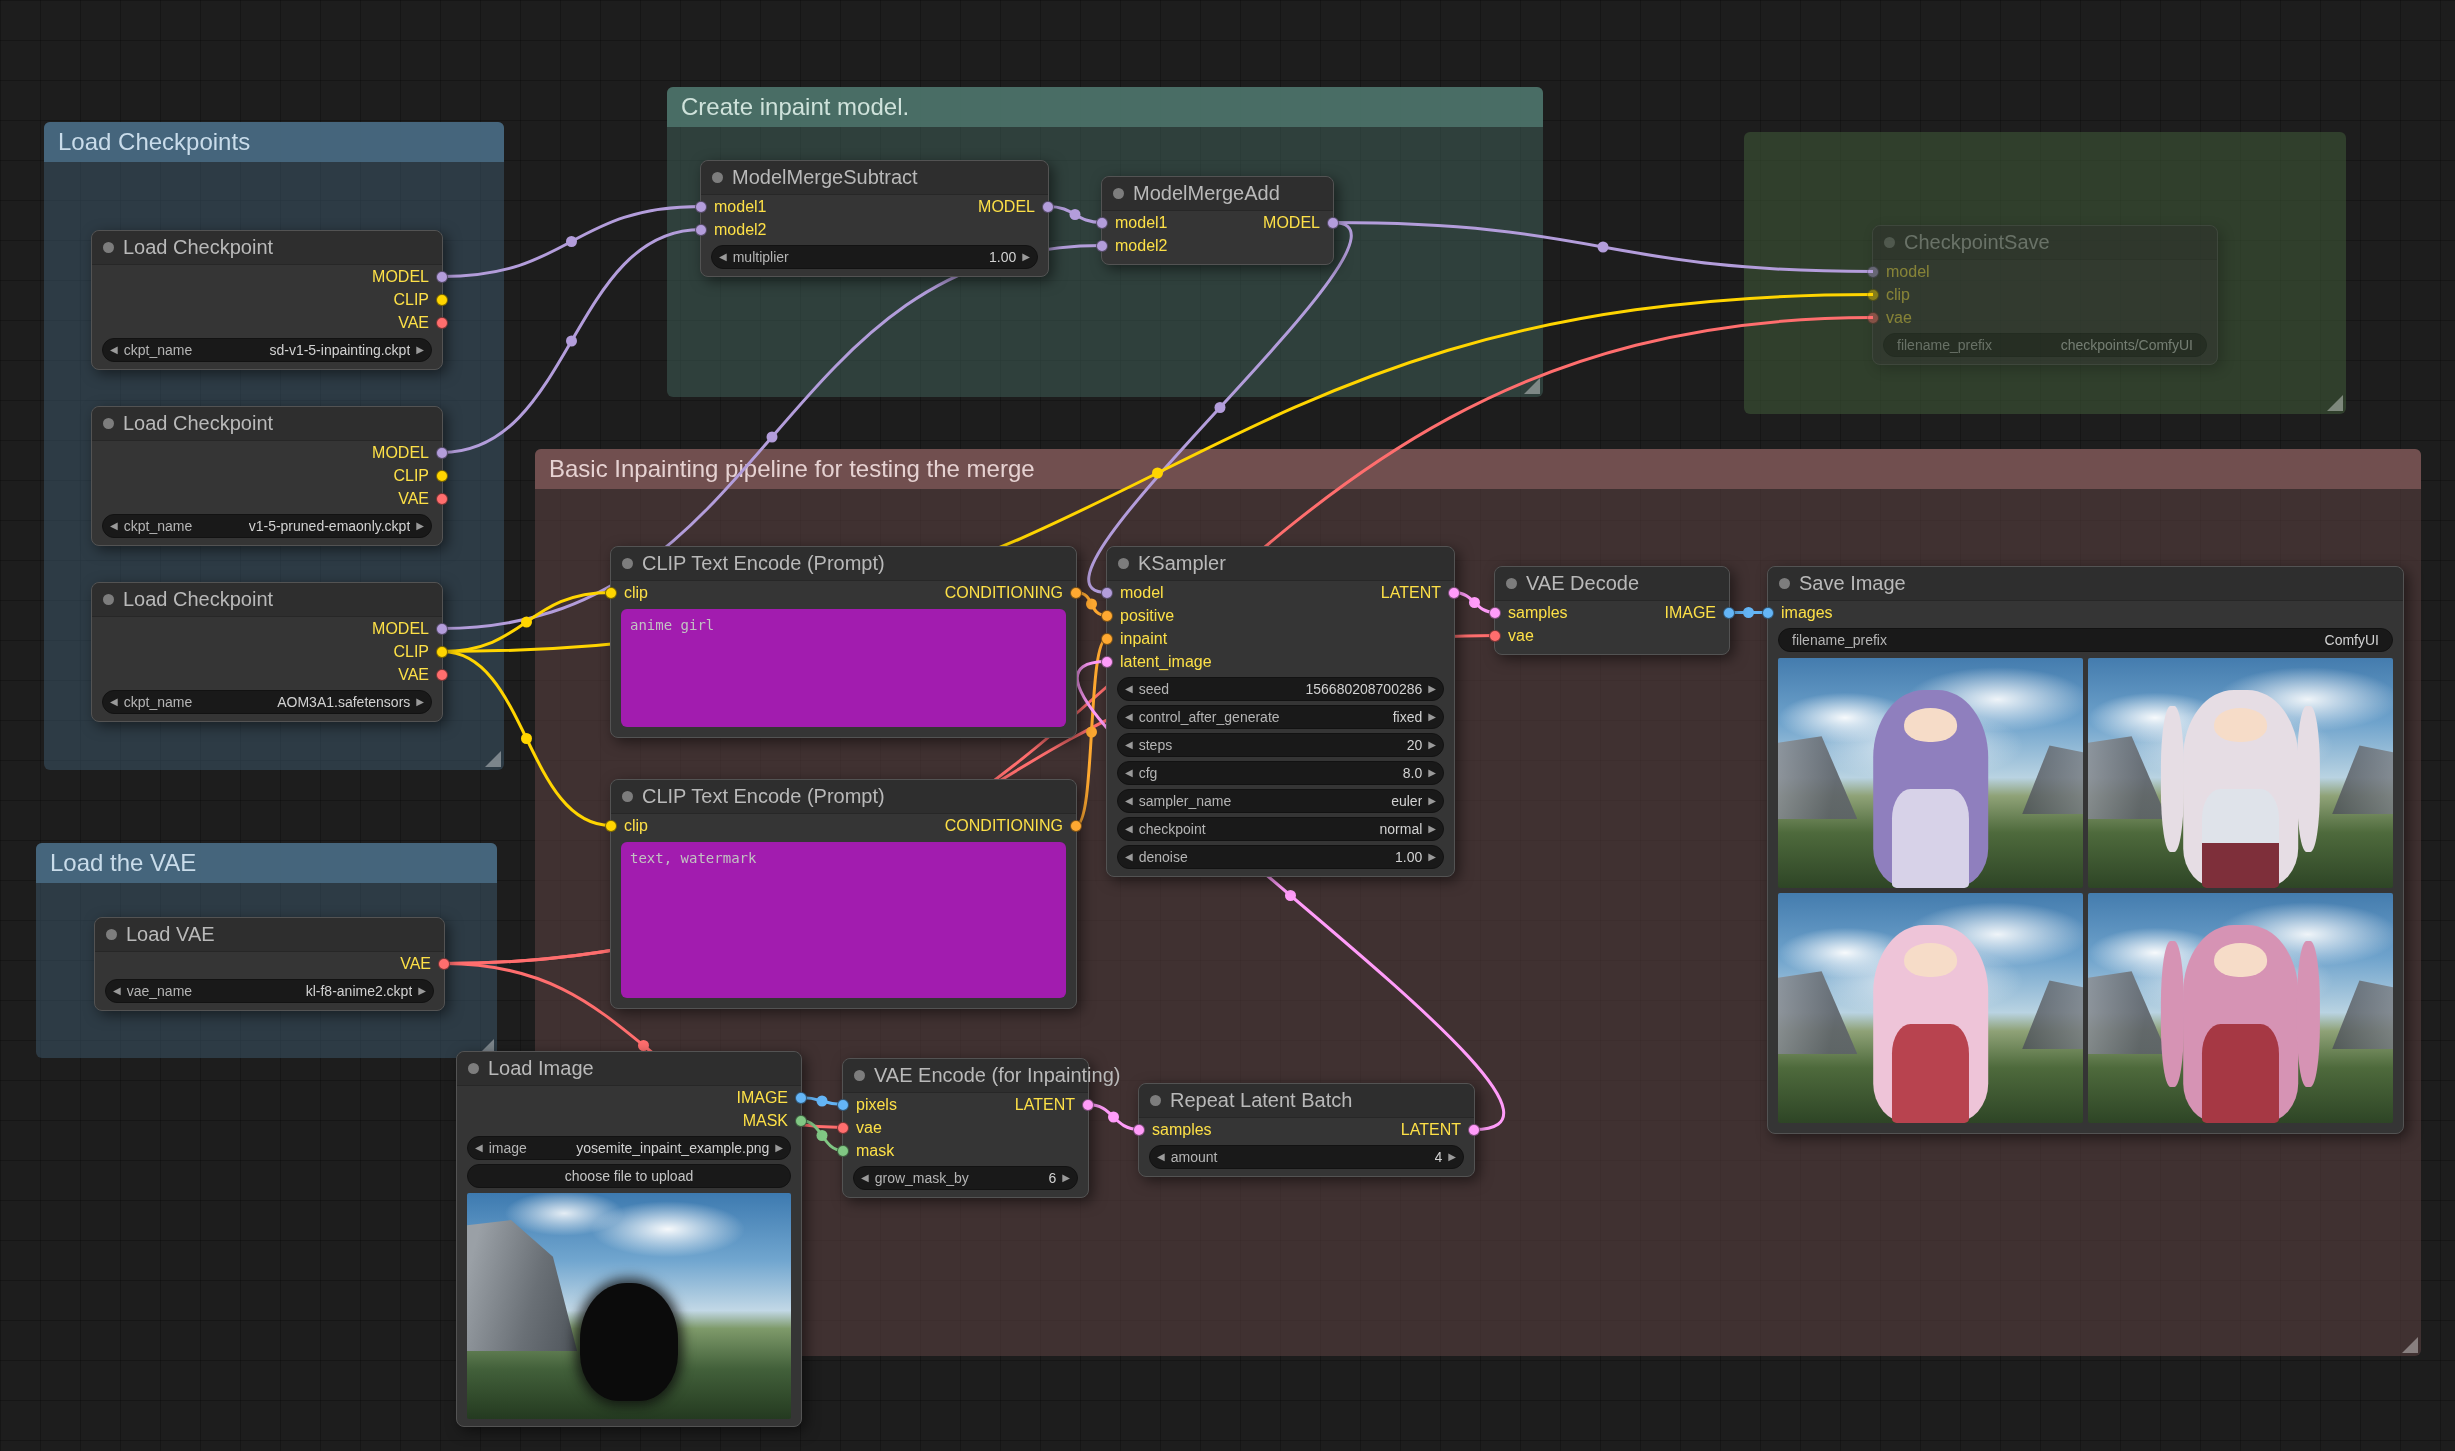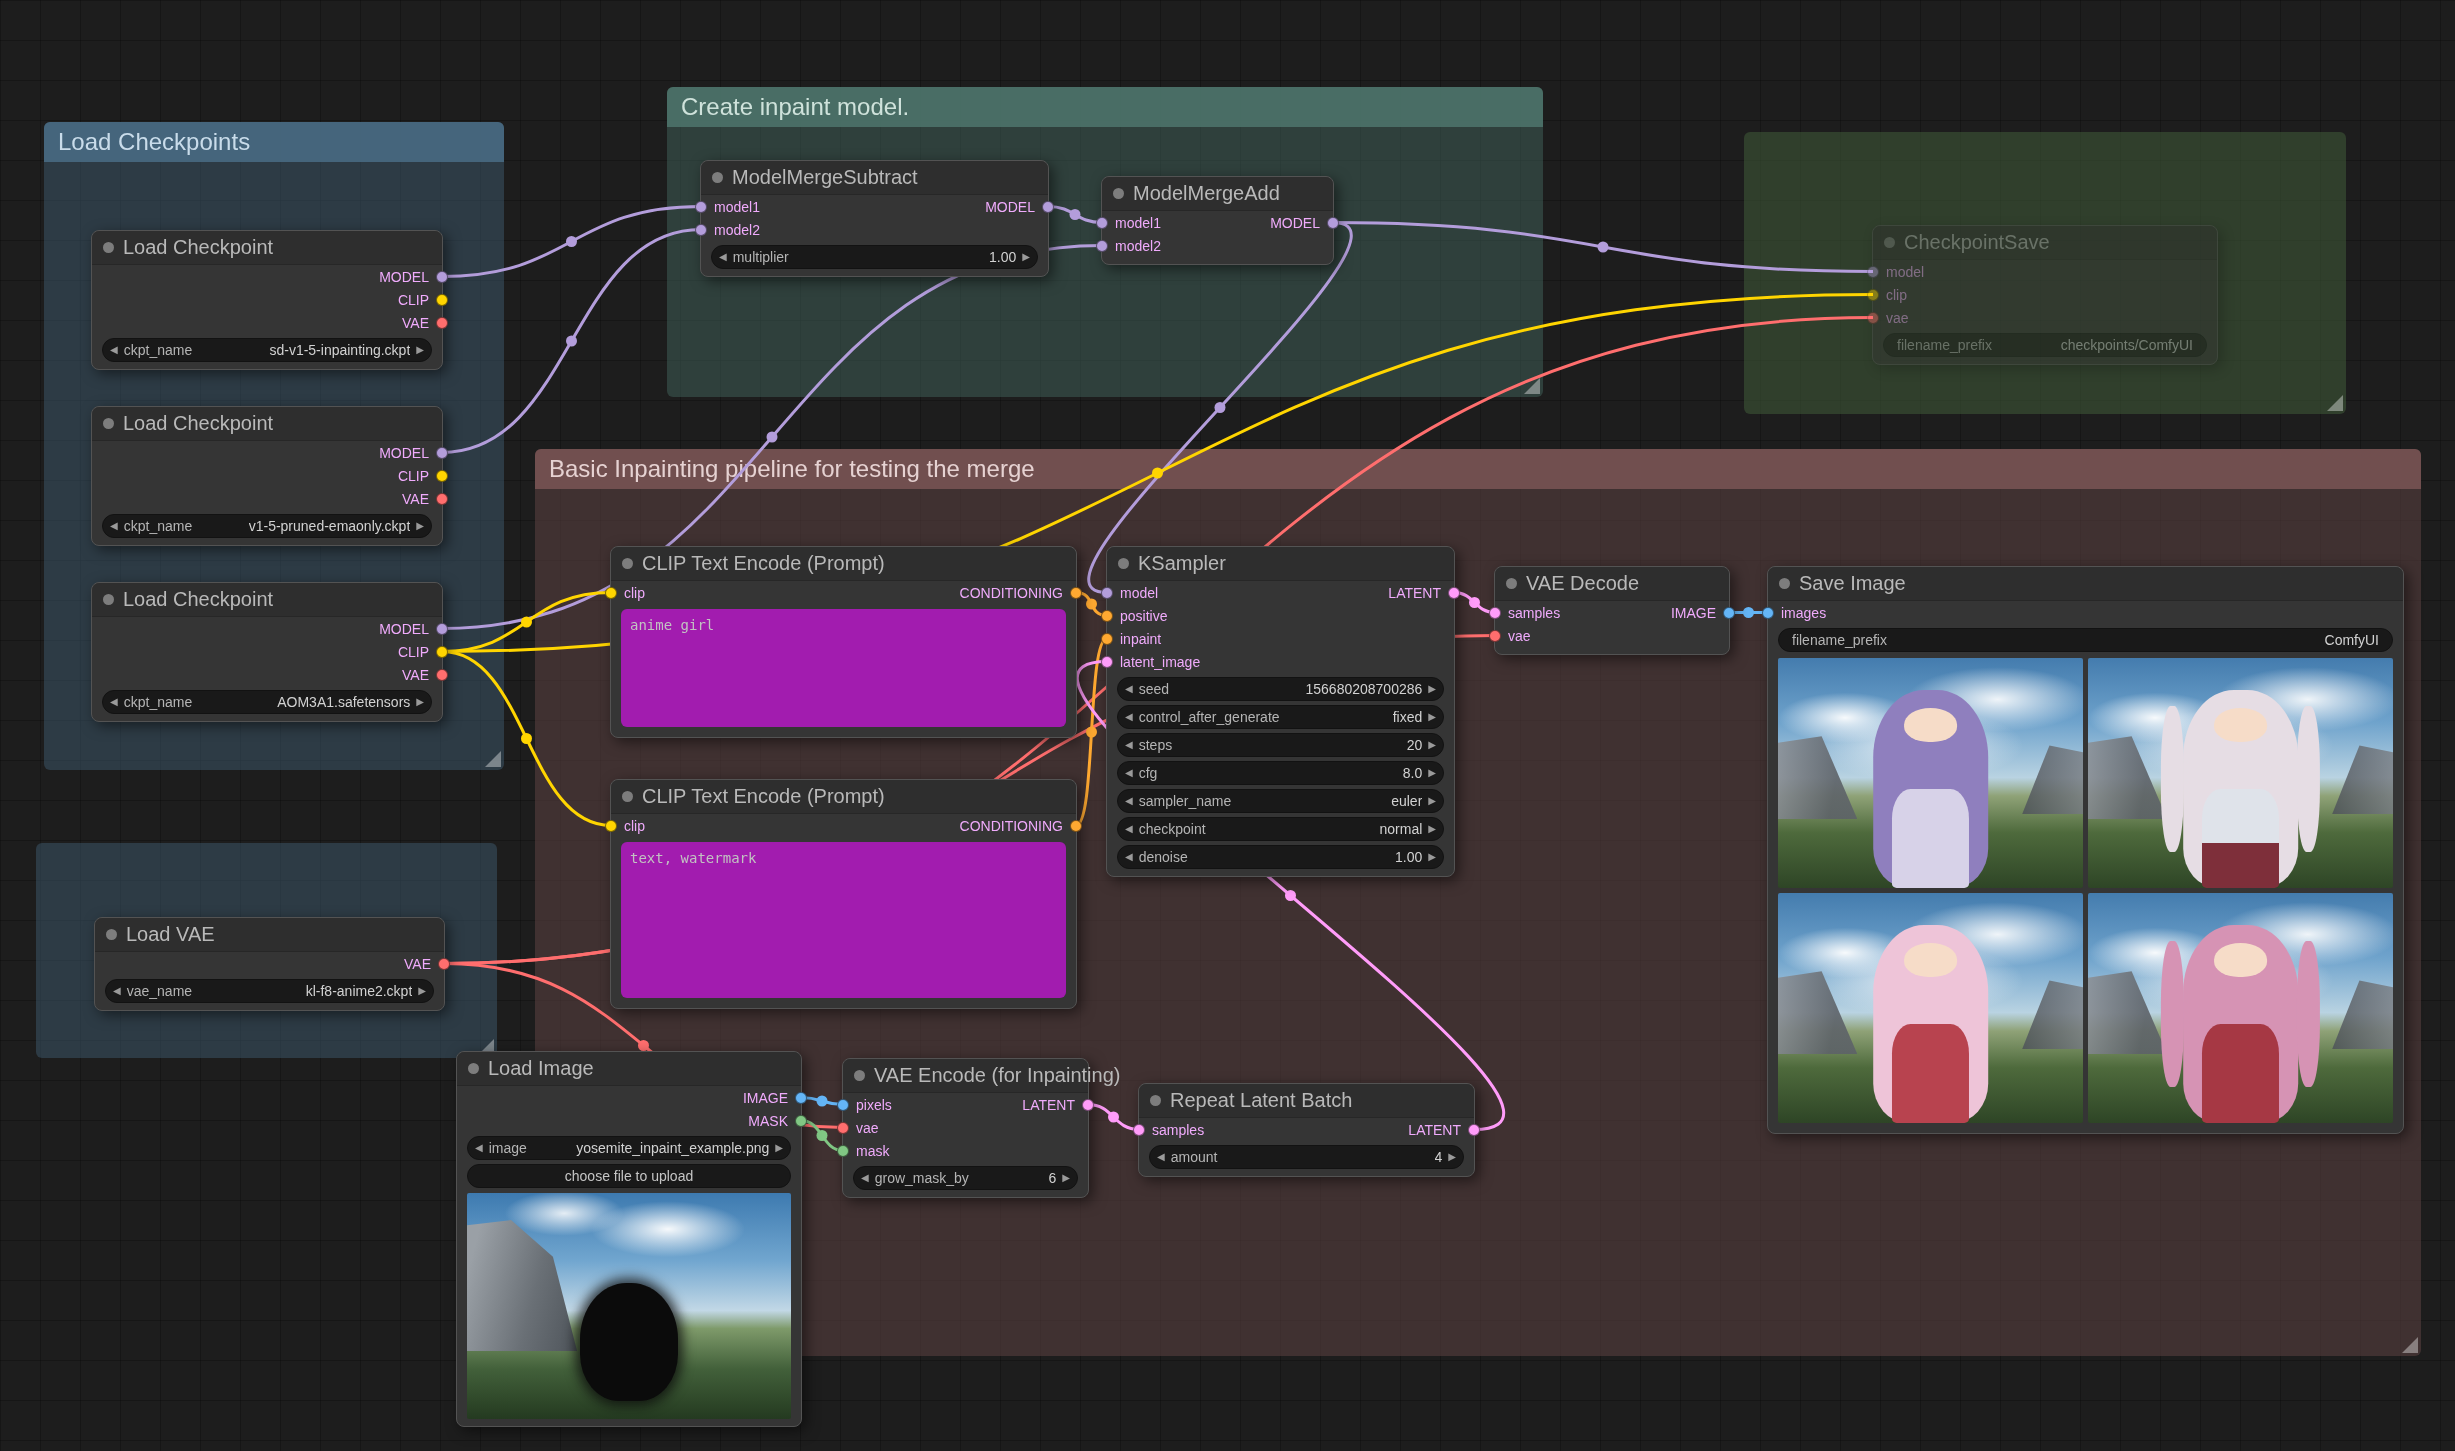--- a/index.html
+++ b/index.html
@@ -8,21 +8,21 @@
     background-image:linear-gradient(rgba(0,0,0,.24) 1.5px,transparent 1.5px),
                      linear-gradient(90deg,rgba(0,0,0,.24) 1.5px,transparent 1.5px);
     background-size:40px 40px}
   .group{position:absolute;border-radius:6px;z-index:1}
   .group-header{height:40px;display:flex;align-items:center;padding:0 14px;font-size:24px;border-radius:6px 6px 0 0;white-space:nowrap}
   .resize-handle{position:absolute;right:3px;bottom:3px;width:0;height:0;border-left:16px solid transparent;border-bottom:16px solid rgba(255,255,255,.38)}
   .node{position:absolute;background:#353535;border:1px solid #535353;border-radius:8px;box-shadow:4px 4px 14px rgba(0,0,0,.5);z-index:3;padding-bottom:7px;color:#c8c8c8}
   .node.muted{opacity:.42}
   .node-title{height:34px;display:flex;align-items:center;gap:9px;padding:0 11px;background:#2e2e2e;border-radius:8px 8px 0 0;border-bottom:1px solid #272727;color:#b9b9b9;font-size:20px;white-space:nowrap}
   .tdot{width:11px;height:11px;border-radius:50%;background:#7d7d7d;flex:0 0 auto}
-  .row{position:relative;height:23px;display:flex;align-items:center;padding:0 13px;font-size:14px;color:#f0abfc;white-space:nowrap}
+  .row{position:relative;height:23px;display:flex;align-items:center;padding:0 13px;font-size:16px;color:#fde047;white-space:nowrap}
   .lab-out{margin-left:auto}
   .dot{position:absolute;top:50%;width:12px;height:12px;border-radius:50%;transform:translateY(-50%);border:1px solid rgba(0,0,0,.5)}
   .dot.in{left:-6px}.dot.out{right:-6px}
   .widget{height:24px;margin:4px 10px 0;background:#191919;border:1px solid #121212;border-radius:12px;display:flex;align-items:center;padding:0 7px;font-size:14px;color:#b5b5b5;overflow:hidden;white-space:nowrap}
   .widget .arrow{font-size:10px;color:#9a9a9a;line-height:1}
   .widget .wlabel{margin:0 6px}
   .widget .wvalue{margin-left:auto;margin-right:6px;color:#d2d2d2;overflow:hidden;text-overflow:ellipsis}
   .widget.btn{justify-content:center;color:#c5c5c5}
   .ta{margin:5px 10px 3px;background:#a21caf;border-radius:6px;padding:8px 9px;font-family:"DejaVu Sans Mono",monospace;font-size:14px;color:#c2c2c2;overflow:hidden}
   #wires{position:absolute;inset:0;z-index:2;pointer-events:none}
@@ -78,20 +78,23 @@
   </div>
 
   <div class="group" style="left: 535px; top: 449px; width: 1886px; height: 907px; background: rgba(100, 70, 70, 0.5);">
     <div class="group-header" style="background: rgba(122, 85, 85, 0.85); color: rgb(230, 210, 210);">
       <span>Basic Inpainting pipeline for testing the merge</span>
     </div>
     <span class="resize-handle"></span>
   </div>
 
   <div class="group" style="left: 36px; top: 843px; width: 461px; height: 215px; background: rgba(59, 84, 102, 0.55);">
+    <div class="group-header" style="background: rgba(74, 109, 134, 0.85); color: rgb(201, 220, 234);">
+      <span>Load the VAE</span>
+    </div>
     <span class="resize-handle"></span>
   </div>
 
   <svg id="wires" width="2455" height="1451">
       <path d="M 442,276.5 C 571.5,276.5 571.5,206.5 701,206.5" fill="none" stroke="#B39DDB" stroke-width="3"></path>
       <circle cx="571.5" cy="241.5" r="5.5" fill="#B39DDB"></circle>
       <path d="M 442,452.5 C 571.5,452.5 571.5,229.5 701,229.5" fill="none" stroke="#B39DDB" stroke-width="3"></path>
       <circle cx="571.5" cy="341" r="5.5" fill="#B39DDB"></circle>
       <path d="M 1048,206.5 C 1075,206.5 1075,222.5 1102,222.5" fill="none" stroke="#B39DDB" stroke-width="3"></path>
       <circle cx="1075" cy="214.5" r="5.5" fill="#B39DDB"></circle>

